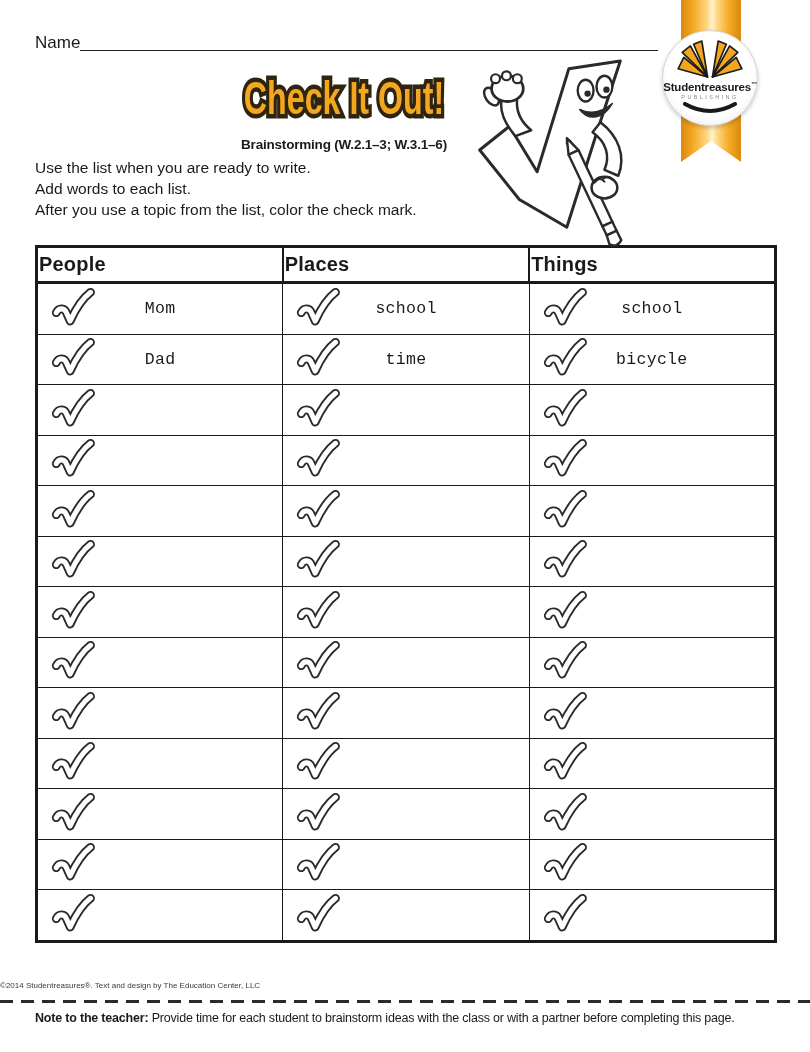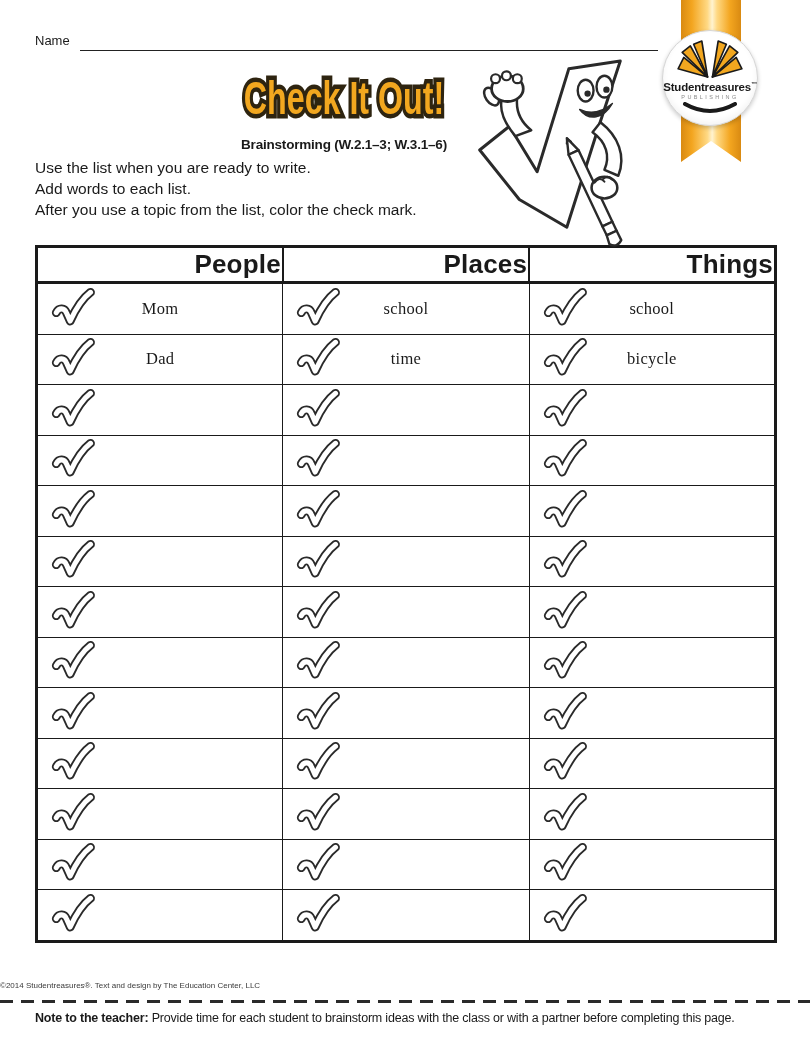--- a/index.html
+++ b/index.html
@@ -2,21 +2,21 @@
 <html><head>
 <meta charset="utf-8">
 <style>
   html,body{margin:0;padding:0;background:#e8e8e8;}
   .page{
     position:relative;width:810px;height:1052px;margin:0 auto;
     background:#ffffff;font-family:"Liberation Sans",sans-serif;color:#1a1a1a;
     overflow:hidden;
   }
   
-  .name-label{position:absolute;left:35px;top:33px;font-size:13px;}
+  .name-label{position:absolute;left:35px;top:33px;font-size:17px;}
   .name-line{position:absolute;left:80px;top:50px;width:578px;border-bottom:1.6px solid #222;}
   
   .ribbon{
     position:absolute;left:681px;top:0;width:60px;height:162px;z-index:2;
     background:linear-gradient(90deg,#D98A12 0%,#F3A51F 18%,#FFD984 44%,#FFF3D0 52%,#FFD984 60%,#F3A51F 82%,#D98A12 100%);
     clip-path:polygon(0 0,100% 0,100% 100%,50% 87%,0 100%);
   }
   .badge{
     position:absolute;left:662px;top:30px;width:94px;height:94px;border-radius:50%;
     background:#fff;border:1px solid #d6d6d6;z-index:3;
@@ -47,29 +47,29 @@
   
   .character{position:absolute;left:450px;top:52px;z-index:5;}
   
   table.grid{
     position:absolute;left:35px;top:245px;width:742px;z-index:1;
     border-collapse:collapse;table-layout:fixed;
     border:3px solid #1a1a1a;
   }
   table.grid th{
     height:31px;border:2px solid #1a1a1a;border-bottom:3px solid #1a1a1a;
-    font-size:26px;font-weight:bold;text-align:right;letter-spacing:.2px;
+    font-size:20px;font-weight:bold;text-align:left;letter-spacing:.2px;
   }
   table.grid td{
     position:relative;height:49.5px;border:1.6px solid #1a1a1a;padding:0;
   }
   .check{position:absolute;left:9px;top:50%;transform:translateY(-50%);line-height:0;}
   .word{
     position:absolute;inset:0;display:flex;align-items:center;justify-content:center;
-    font-family:Liberation Serif, serif;font-size:16.5px;letter-spacing:.3px;
+    font-family:Liberation Mono, monospace;font-size:16.5px;letter-spacing:.3px;
   }
   
   .footer{position:absolute;left:0;top:981px;width:810px;text-align:left;font-size:8px;color:#3a3a3a;}
   .cutline{position:absolute;left:0;top:1000px;width:810px;height:2.6px;
     background:repeating-linear-gradient(90deg,#2a2a2a 0 13px,transparent 13px 21px);}
   .note{position:absolute;left:35px;top:1011px;width:748px;font-size:12.5px;letter-spacing:-.2px;}
 </style>
 </head>
 <body>
 

